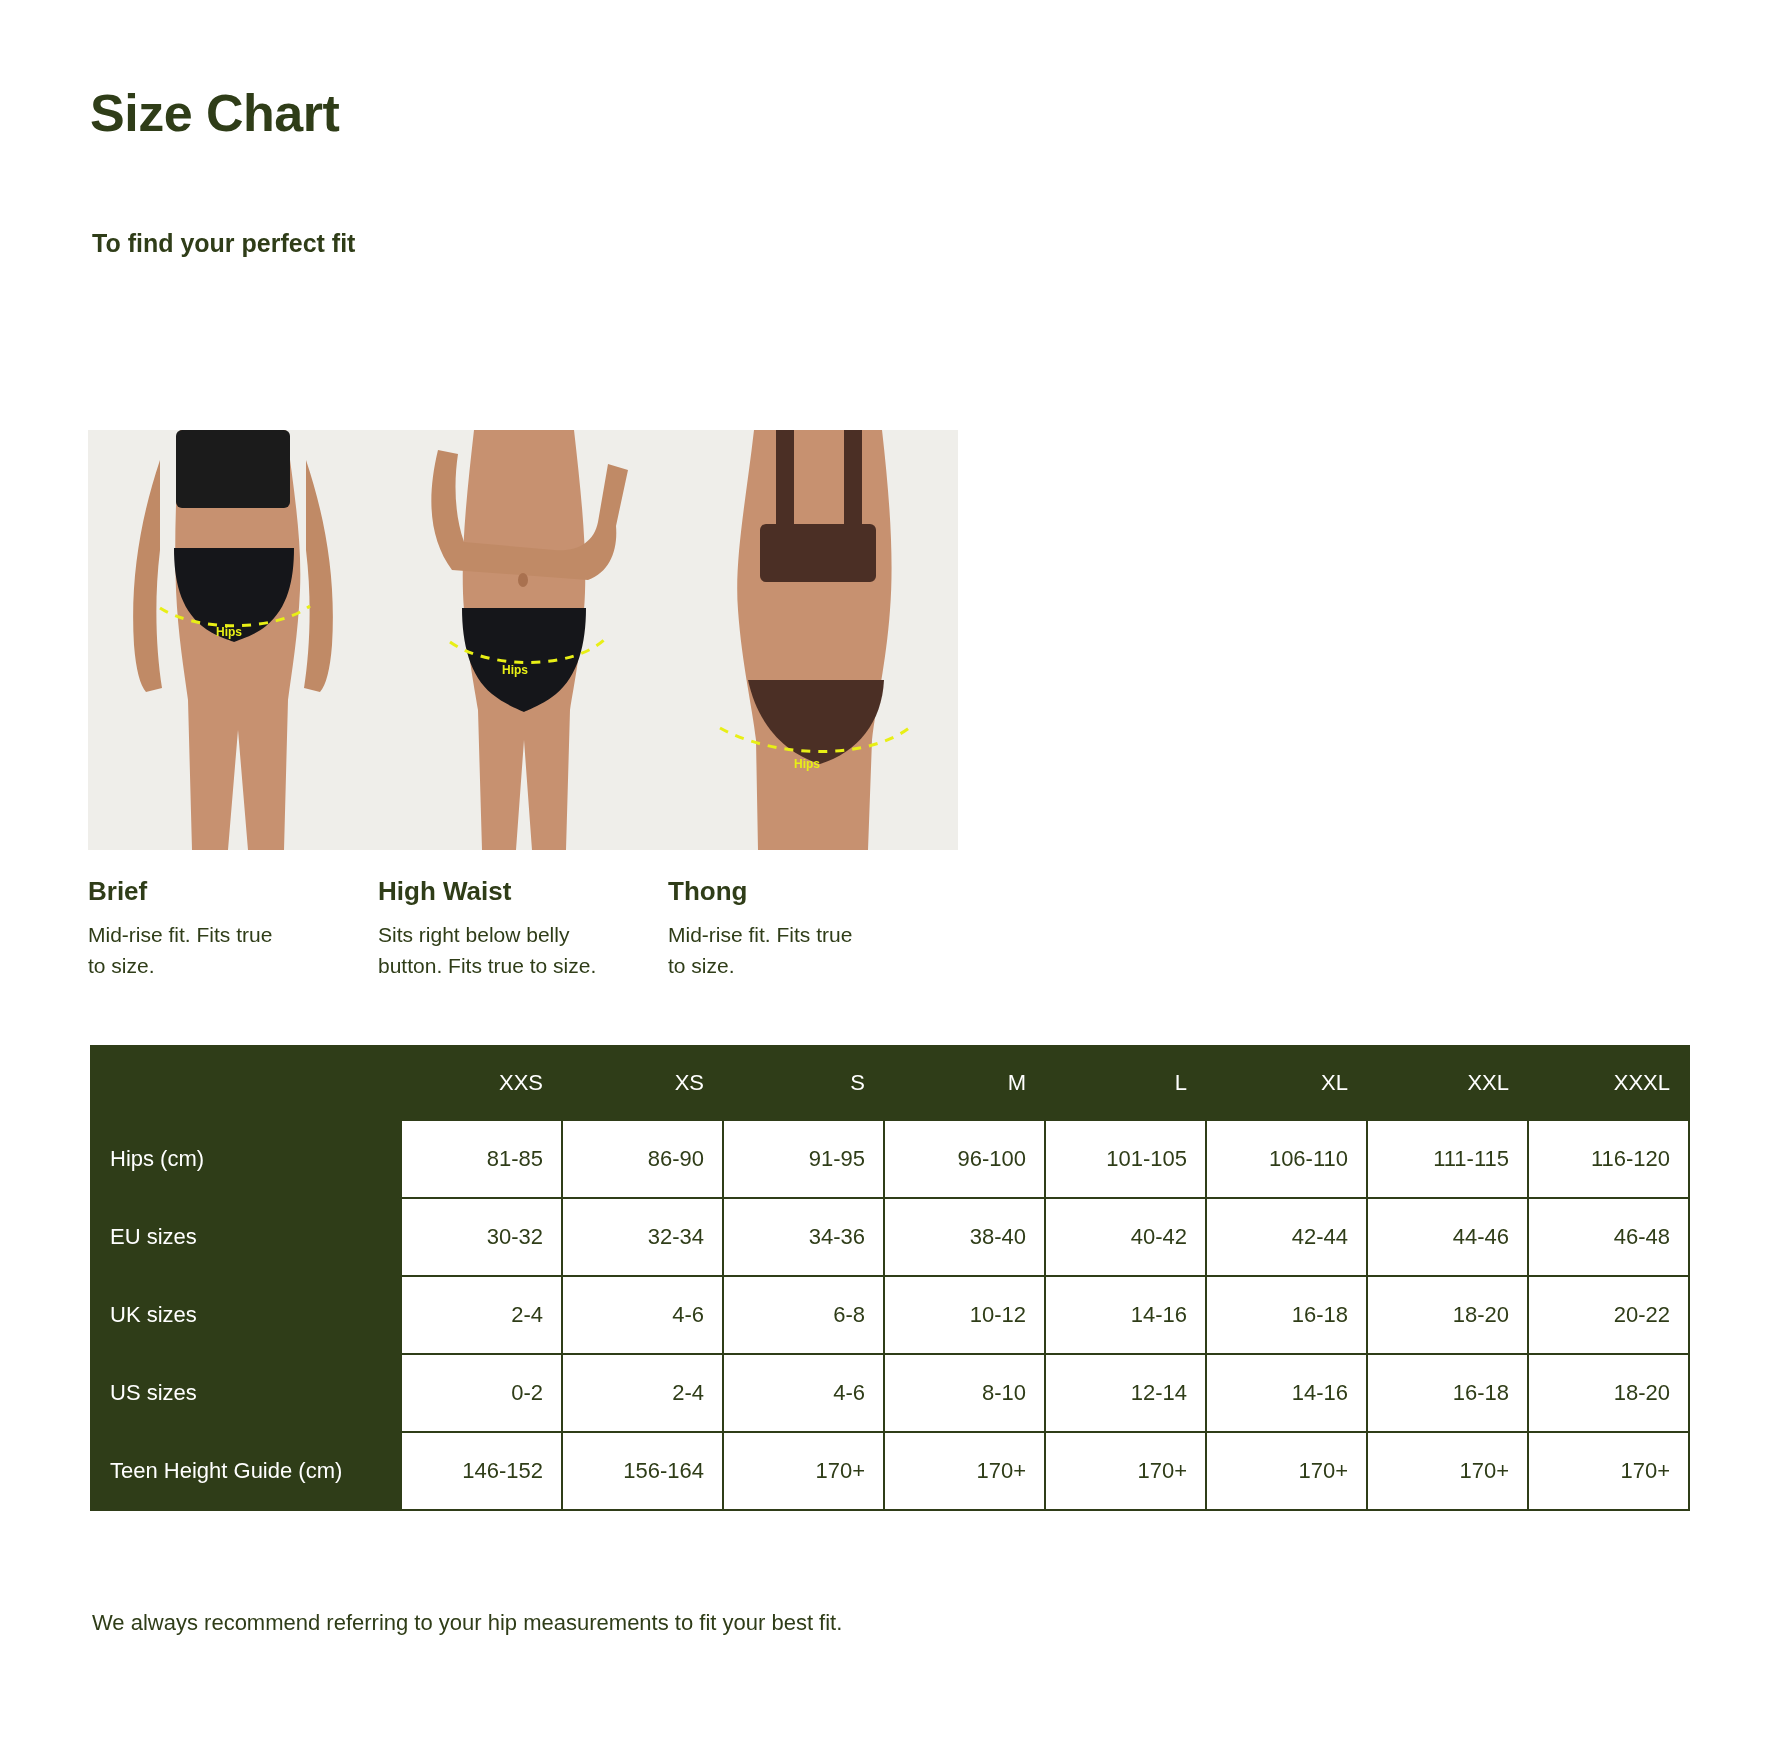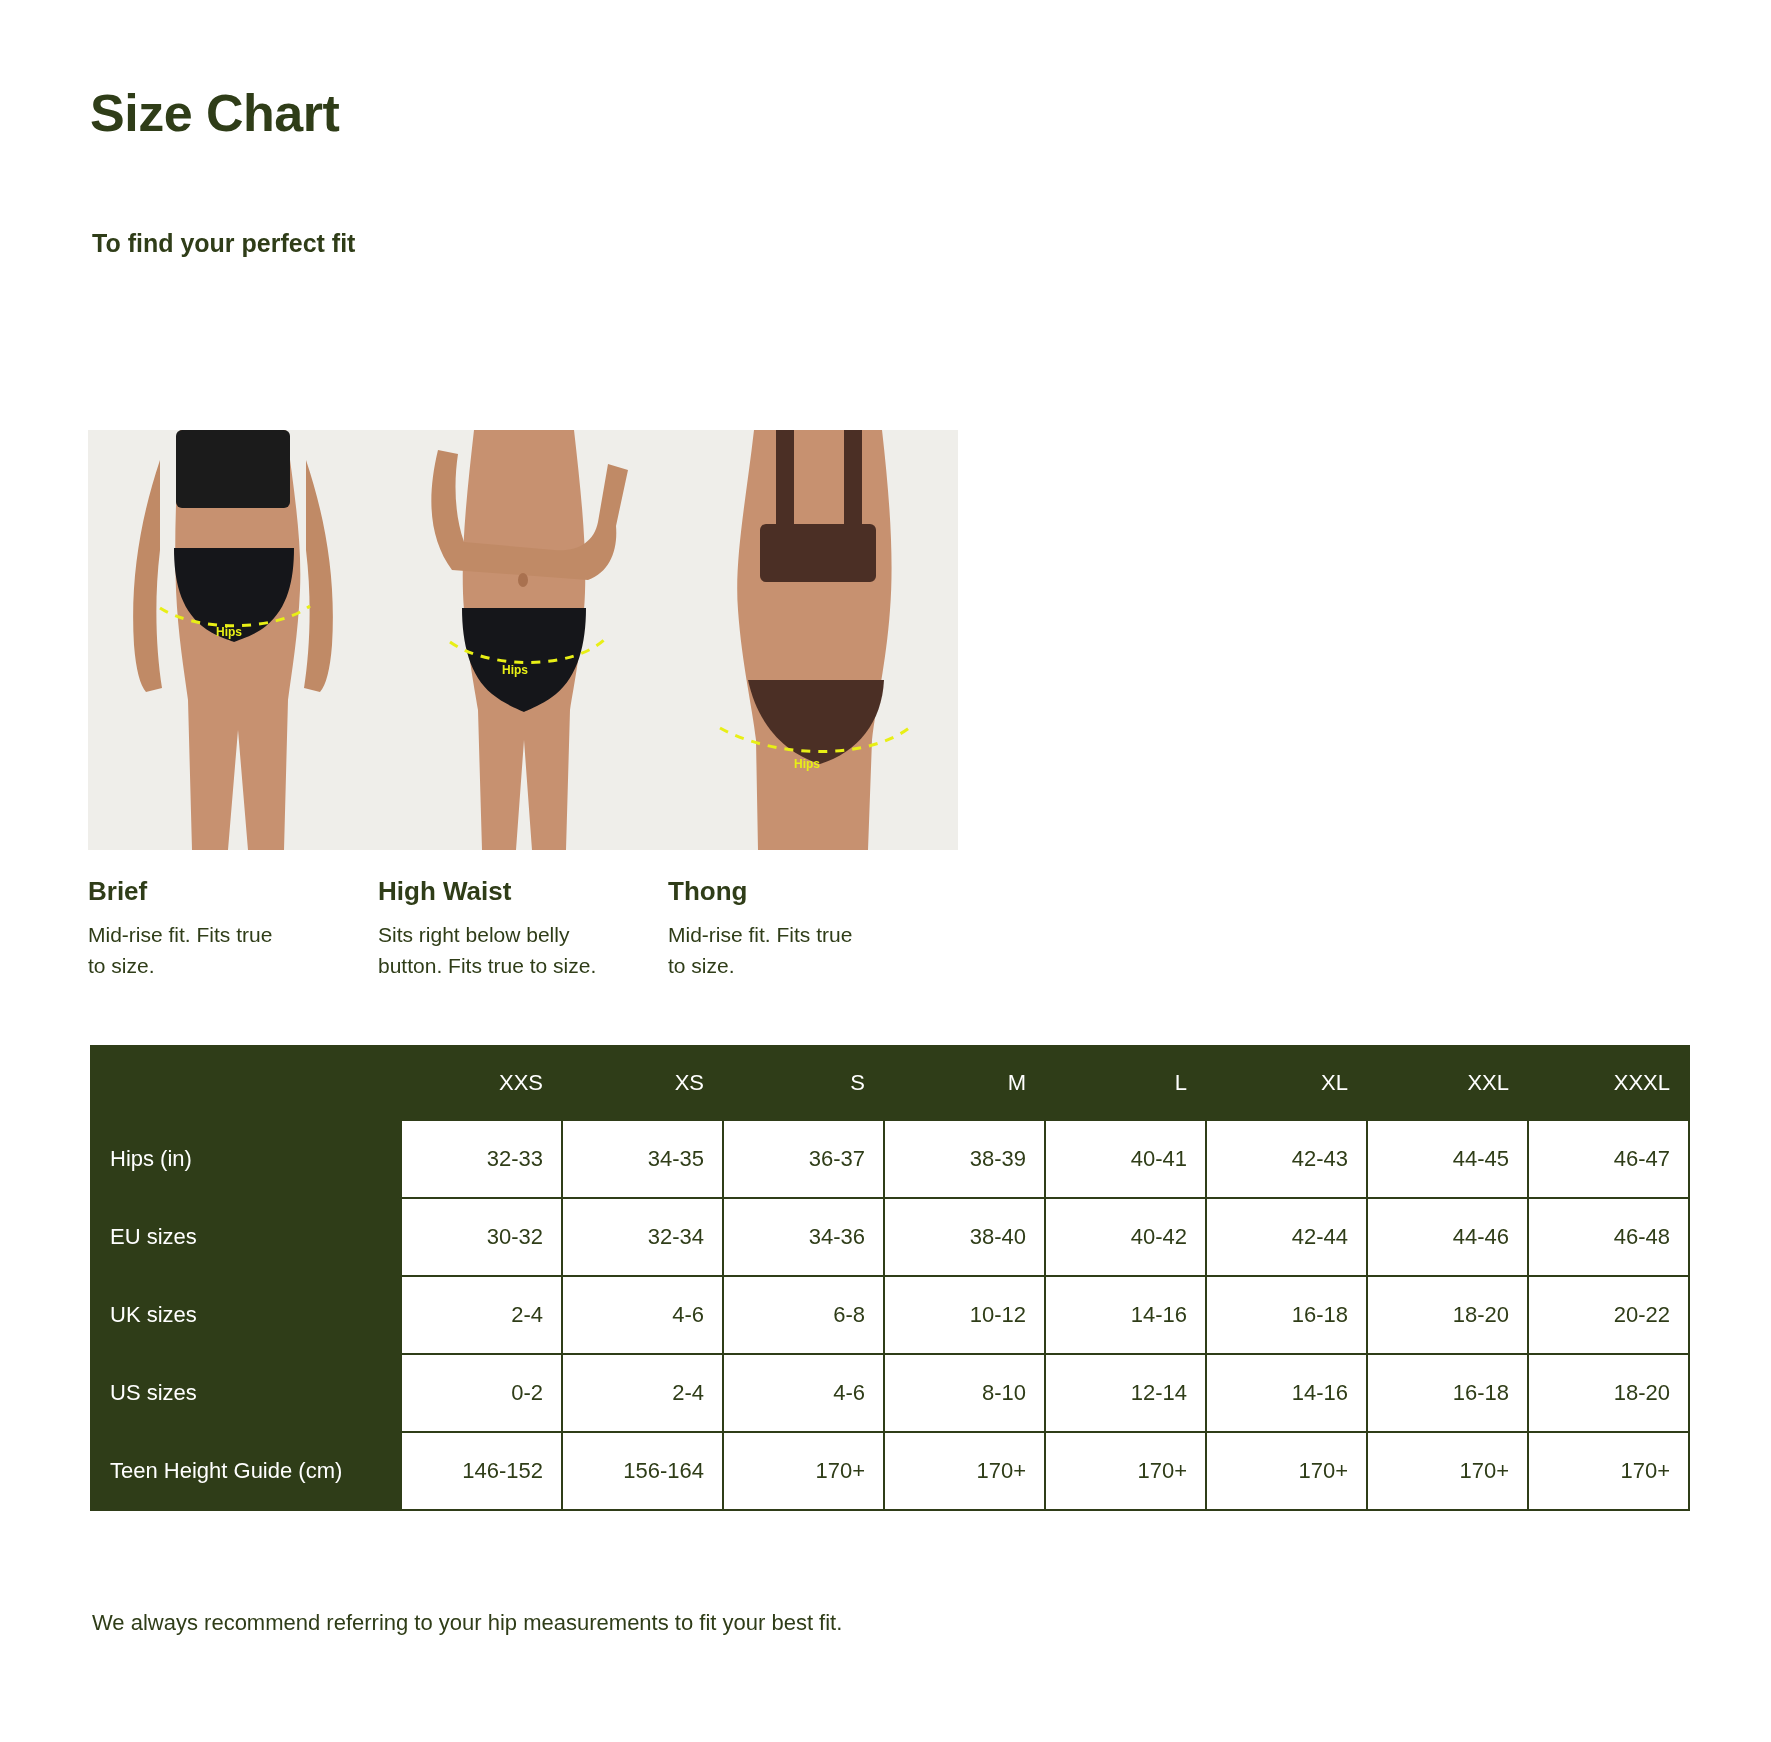--- a/index.html
+++ b/index.html
@@ -236,29 +236,29 @@
           <th>S</th>
           <th>M</th>
           <th>L</th>
           <th>XL</th>
           <th>XXL</th>
           <th>XXXL</th>
         </tr>
       </thead>
       <tbody>
         <tr>
-          <th>Hips (in)</th>
-          <td>32-33</td>
-          <td>34-35</td>
-          <td>36-37</td>
-          <td>38-39</td>
-          <td>40-41</td>
-          <td>42-43</td>
-          <td>44-45</td>
-          <td>46-47</td>
+          <th>Hips (cm)</th>
+          <td>81-85</td>
+          <td>86-90</td>
+          <td>91-95</td>
+          <td>96-100</td>
+          <td>101-105</td>
+          <td>106-110</td>
+          <td>111-115</td>
+          <td>116-120</td>
         </tr>
         <tr>
           <th>EU sizes</th>
           <td>30-32</td>
           <td>32-34</td>
           <td>34-36</td>
           <td>38-40</td>
           <td>40-42</td>
           <td>42-44</td>
           <td>44-46</td>

